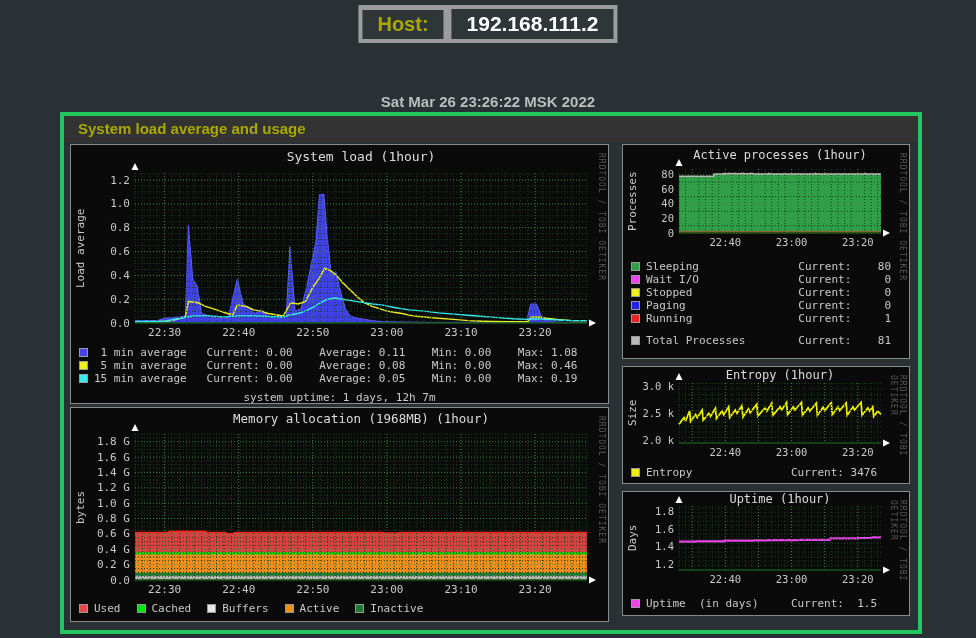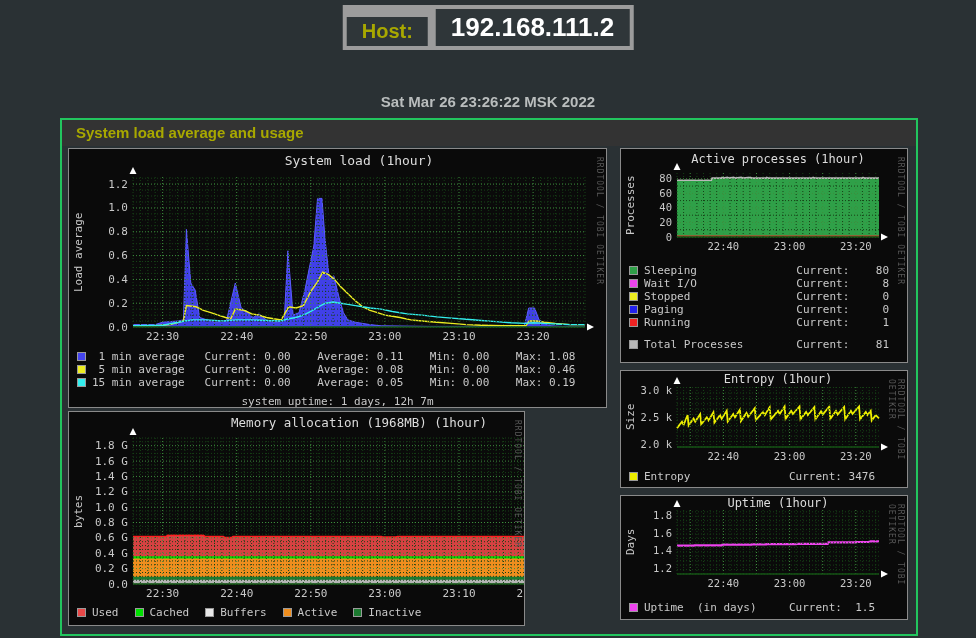--- a/index.html
+++ b/index.html
@@ -2,25 +2,25 @@
 <html><head>
 <meta charset="utf-8">
 <style>
   html,body{margin:0;padding:0;}
   body{width:976px;height:638px;position:relative;background:#2a3134;overflow:hidden;
        font-family:"Liberation Sans",sans-serif;}
   .hostbar{position:absolute;top:5px;left:50%;transform:translateX(-50%);
            display:flex;gap:8px;background:#9c9c9c;padding:4px;align-items:flex-end;}
   .hostbar .cell{background:#2f3639;padding:3px 15px;display:flex;align-items:center;}
   .olive{color:#a8a800;font-weight:bold;font-size:20px;}
-  .white{color:#ffffff;font-weight:bold;font-size:26px;}
+  .white{color:#ffffff;font-weight:bold;font-size:21px;}
   .date{position:absolute;top:68px;left:0;width:100%;text-align:center;
         font-weight:bold;font-size:15px;color:#b9bdbd;margin-top:25px;}
-  .section{position:absolute;left:60px;top:118px;width:854px;height:514px;
-           border:2px solid #22c55e;}
+  .section{position:absolute;left:60px;top:112px;width:854px;height:514px;
+           border:4px solid #22c55e;}
   .sectitle{position:absolute;top:0;left:0;right:0;height:26px;background:#333333;
             color:#a8a800;font-weight:bold;font-size:15px;line-height:26px;padding-left:14px;}
   .panel{position:absolute;background:#0a0a0a;border:1px solid #8a8a8a;
          box-sizing:border-box;overflow:hidden;}
   svg text{font-family:"DejaVu Sans Mono","Liberation Mono",monospace;}
   .legend{font-family:"DejaVu Sans Mono","Liberation Mono",monospace;font-size:11px;
           color:#c9c9c9;padding:1px 8px 0;}
   .lrow{display:flex;align-items:center;height:13px;text-align:right;}
   .lrow.blank{height:9px;}
   .sw{width:9px;height:9px;margin-right:6px;border:1px solid #9a9a9a;flex:none;box-sizing:border-box;}
@@ -171,21 +171,21 @@
         <div class="lrow">
           <span class="sw" style="background: rgb(238, 238, 34);"></span>
           <span class="ltext"> 5 min average   Current: 0.00    Average: 0.08    Min: 0.00    Max: 0.46</span>
         </div>
         <div class="lrow">
           <span class="sw" style="background: rgb(51, 238, 238);"></span>
           <span class="ltext">15 min average   Current: 0.00    Average: 0.05    Min: 0.00    Max: 0.19</span>
         </div>
         <div class="lfoot">system uptime: 1 days, 12h 7m</div>
       </div></div>
-  <div class="panel" style="left:6px;top:291px;width:457px;height:215px"><svg width="535" height="188">
+  <div class="panel" style="left:6px;top:291px;width:539px;height:215px"><svg width="535" height="188">
         <rect x="0" y="0" width="535" height="188" fill="#0a0a0a"></rect>
         <path d="M64.0,172 L64.0,124.4 L97.3,124.4 L98.8,123.2 L134.4,123.2 L135.9,124.4 L154.4,124.4 L155.9,125.5 L162.6,125.5 L164.0,124.4 L312.2,124.4 L313.7,124.9 L327.0,124.9 L328.5,124.4 L516.0,124.4 L516.0,172 Z" fill="#e84848" fill-opacity="0.92"></path>
         <polyline points="64.0,124.4 97.3,124.4 98.8,123.2 134.4,123.2 135.9,124.4 154.4,124.4 155.9,125.5 162.6,125.5 164.0,124.4 312.2,124.4 313.7,124.9 327.0,124.9 328.5,124.4 516.0,124.4" fill="none" stroke="#ff2020" stroke-width="1.5"></polyline>
         <path d="M64.0,172 L64.0,144.3 L516.0,144.3 L516.0,172 Z" fill="#00e000" fill-opacity="1"></path>
         <path d="M64.0,172 L64.0,146.6 L516.0,146.6 L516.0,172 Z" fill="#ef8e1e" fill-opacity="1"></path>
         <path d="M64.0,172 L64.0,164.7 L516.0,164.7 L516.0,172 Z" fill="#1c7a30" fill-opacity="1"></path>
         <polyline points="64.0,169.7 516.0,169.7" fill="none" stroke="#b5b5b5" stroke-width="4"></polyline>
         <line x1="64.0" y1="26" x2="64.0" y2="172" stroke="#164116" stroke-width="1" stroke-dasharray="1,2"></line>
         <line x1="71.4" y1="26" x2="71.4" y2="172" stroke="#164116" stroke-width="1" stroke-dasharray="1,2"></line>
         <line x1="78.8" y1="26" x2="78.8" y2="172" stroke="#164116" stroke-width="1" stroke-dasharray="1,2"></line>
@@ -388,21 +388,21 @@
         <text x="102.36065573770492" y="101" text-anchor="middle" font-size="10.5" fill="#c9c9c9">22:40</text>
         <text x="168.59016393442622" y="101" text-anchor="middle" font-size="10.5" fill="#c9c9c9">23:00</text>
         <text x="234.81967213114754" y="101" text-anchor="middle" font-size="10.5" fill="#c9c9c9">23:20</text>
       </svg><div class="ylab" style="top: 24px; height: 64px;">Processes</div><div class="wm">RRDTOOL / TOBI OETIKER</div><div class="legend">
         <div class="lrow">
           <span class="sw" style="background: rgb(47, 160, 72);"></span>
           <span class="ltext">Sleeping               Current:    80</span>
         </div>
         <div class="lrow">
           <span class="sw" style="background: rgb(238, 68, 238);"></span>
-          <span class="ltext">Wait I/O               Current:     8</span>
+          <span class="ltext">Wait I/O               Current:     0</span>
         </div>
         <div class="lrow">
           <span class="sw" style="background: rgb(238, 238, 34);"></span>
           <span class="ltext">Stopped                Current:     0</span>
         </div>
         <div class="lrow">
           <span class="sw" style="background: rgb(34, 34, 238);"></span>
           <span class="ltext">Paging                 Current:     0</span>
         </div>
         <div class="lrow">

